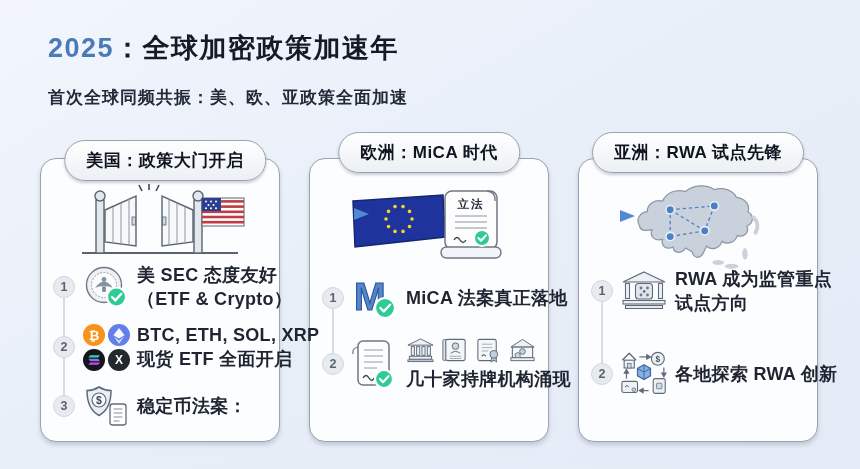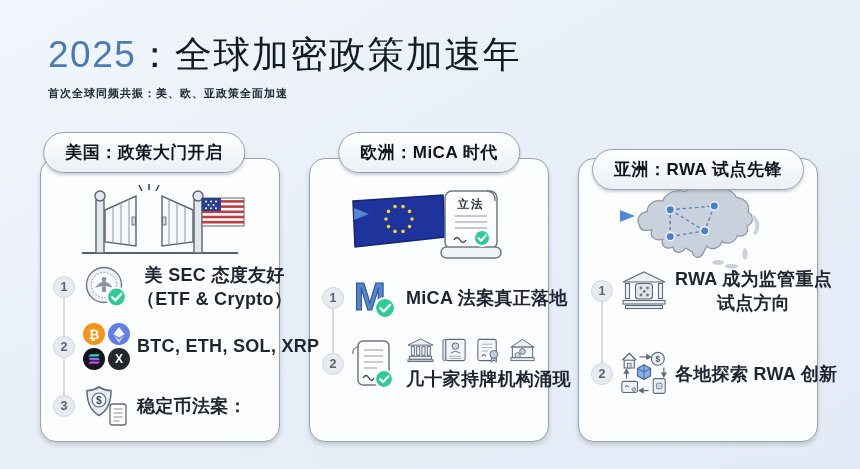--- a/index.html
+++ b/index.html
@@ -2,41 +2,40 @@
 <html><head>
 <meta charset="utf-8">
 <style>
   * { margin:0; padding:0; box-sizing:border-box; }
   html,body { background:#dfe7f2; }
   .stage {
     position:relative; width:860px; height:469px; overflow:hidden;
     background:linear-gradient(150deg,#f2f6fc 0%,#e9eff9 45%,#e3ebf6 100%);
     font-family:"Liberation Sans","DejaVu Sans",sans-serif;
   }
-  .title { position:absolute; left:48px; top:30px; font-size:37px; font-weight:400; color:#141a26; letter-spacing:1.5px; }
+  .title { position:absolute; left:48px; top:30px; font-size:27px; font-weight:700; color:#141a26; letter-spacing:1.5px; }
   .title .year { color:#4a7bb8; }
-  .subtitle { position:absolute; left:48px; top:86px; font-size:11px; font-weight:700; color:#222a38; letter-spacing:1px; }
+  .subtitle { position:absolute; left:48px; top:86px; font-size:17px; font-weight:700; color:#222a38; letter-spacing:1px; }
 
   .card {
     position:absolute; top:158px; width:240px; height:284px;
     background:#fcfdff; border:1.5px solid #99a2ae; border-radius:16px;
     box-shadow:0 3px 4px rgba(123,134,150,.35);
-    text-align:center;
   }
   .c1 { left:40px; } .c2 { left:309px; } .c3 { left:578px; }
 
   .pill {
     position:absolute; top:132px; transform:translateX(-50%); z-index:6;
     padding:8px 21px; white-space:nowrap;
     background:linear-gradient(180deg,#feffff,#ecf0f4);
     border:1.5px solid #99a2ae; border-radius:24px;
     font-size:17px; font-weight:800; color:#0f1520; letter-spacing:.5px;
     box-shadow:0 2px 3px rgba(123,134,150,.4);
   }
-  .p1 { left:144px; } .p2 { left:429px;text-align:right; } .p3 { left:698px;margin-top:17px; }
+  .p1 { left:165px;margin-top:8px; } .p2 { left:429px;text-align:right; } .p3 { left:698px; }
 
   .hero { position:absolute; left:0; right:0; display:flex; justify-content:center; }
   .hero1 { top:24px; } .hero2 { top:26px; } .hero3 { top:22px; }
 
   .row { position:absolute; left:12px; right:4px; display:flex; align-items:center; gap:7px; z-index:2; }
   .num {
     flex:0 0 auto; width:22px; height:22px; border-radius:50%;
     background:#e7ebf0; border:1px solid #d2d8df; color:#59636f;
     font-size:12.5px; font-weight:700; display:flex; align-items:center; justify-content:center;
   }
@@ -176,20 +175,21 @@
             <polygon points="7.2,13.4 17,13.4 15.2,15.8 5.4,15.8" fill="#c44df0"></polygon>
           </svg>
           <svg width="22" height="22" viewBox="0 0 22 22">
             <circle cx="11" cy="11" r="11" fill="#23292f"></circle>
             <text x="11" y="15.4" text-anchor="middle" font-size="12" font-weight="800" fill="#fff">X</text>
           </svg>
         </div>
       </div>
       <div class="txt">
         <div>BTC, ETH, SOL, XRP</div>
+        <div>现货 ETF 全面开启</div>
       </div>
     </div>
 
     <div class="row" style="top:224px">
       <div class="num">3</div>
       <div class="iconbox">
         <svg width="48" height="46" viewBox="0 0 48 46">
           <path d="M17,4 C21,6.5 25.5,7.6 29,7.6 C29,17 26.5,27.5 17,32.5 C7.5,27.5 5,17 5,7.6 C8.5,7.6 13,6.5 17,4 Z" fill="#e8eef4" stroke="#5f6b79" stroke-width="1.5"></path>
           <circle cx="17" cy="17" r="7" fill="#f7fafc" stroke="#5f6b79" stroke-width="1.2"></circle>
           <text x="17" y="21" text-anchor="middle" font-size="10.5" font-weight="800" fill="#3f4a58">$</text>

